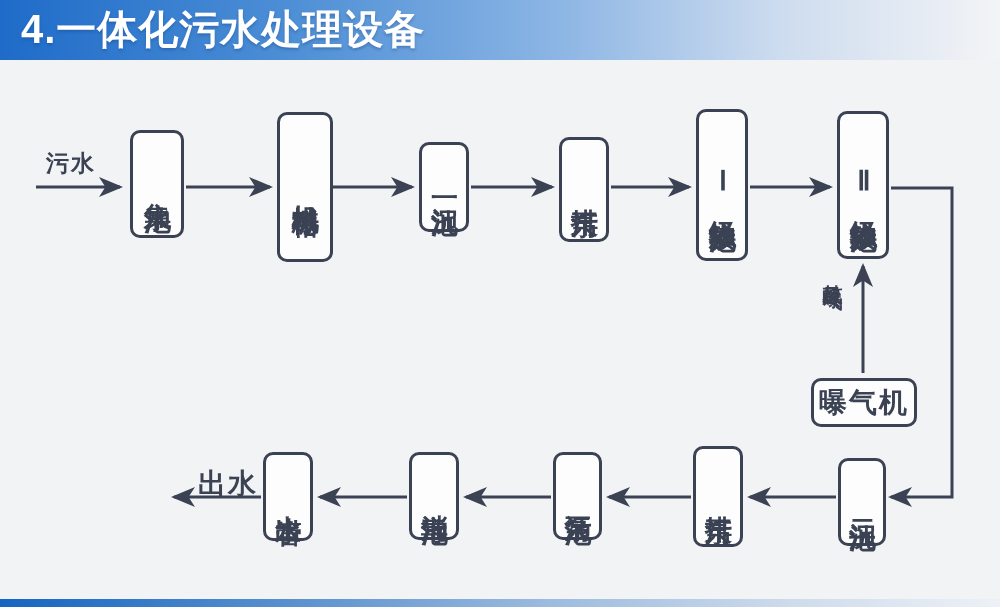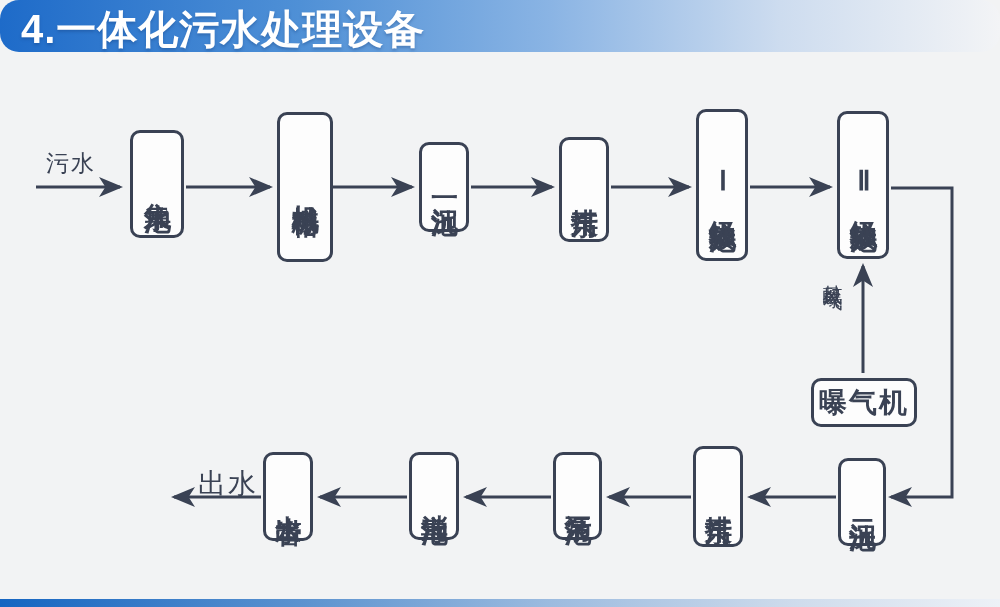--- a/index.html
+++ b/index.html
@@ -10,25 +10,24 @@
     --header-fade-right:#f3f4f6;
     --strip-blue-left:#1565c1;
   }
   html,body{margin:0;padding:0;}
   .slide{
     position:relative;width:1000px;height:607px;overflow:hidden;
     background:var(--canvas-bg);
     font-family:"Liberation Sans", sans-serif;
   }
   .header{
-    position:absolute;top:0;left:0;width:1000px;height:52px;
+    position:absolute;top:0;left:0;width:1000px;height:60px;
     background:linear-gradient(to right,
       var(--header-blue-left) 0%, #4f90d6 30%, #8ab4e4 55%,
       #cddcef 78%, var(--header-fade-right) 100%);
-    border-radius:19px;
   }
   .title{
     position:absolute;left:21px;top:2px;
     font-size:40px;font-weight:bold;color:#ffffff;
     letter-spacing:1px;white-space:nowrap;
     text-shadow:0 2px 3px rgba(20,60,120,0.35);
   }
   .strip{
     position:absolute;left:0;bottom:0;width:1000px;height:8px;
     background:linear-gradient(to right,
@@ -43,21 +42,21 @@
     display:flex;align-items:center;justify-content:center;
     color:var(--accent-dark);font-weight:700;
   }
   .fbox .vt{
     writing-mode:vertical-rl;text-orientation:upright;
     font-size:27px;line-height:1;letter-spacing:2px;
   }
   .fbox .ht{font-size:28px;letter-spacing:2px;text-align:center;}
   .lbl{
     position:absolute;color:var(--accent-dark);
-    font-weight:400;white-space:nowrap;
+    font-weight:700;white-space:nowrap;
   }
   .lbl-inflow{left:46px;top:148px;font-size:23px;letter-spacing:2px;}
   .lbl-outflow{left:198px;top:465px;font-size:28px;letter-spacing:2px;}
   .lbl-aeration{
     left:823px;top:269px;font-size:20px;line-height:1;
     writing-mode:vertical-rl;text-orientation:upright;letter-spacing:2px;
   }
   svg.arrows{position:absolute;left:0;top:0;width:1000px;height:607px;pointer-events:none;}
   .arrow{stroke:var(--accent-dark);stroke-width:3;fill:none;}
   #ah path{fill:var(--accent-dark);}

